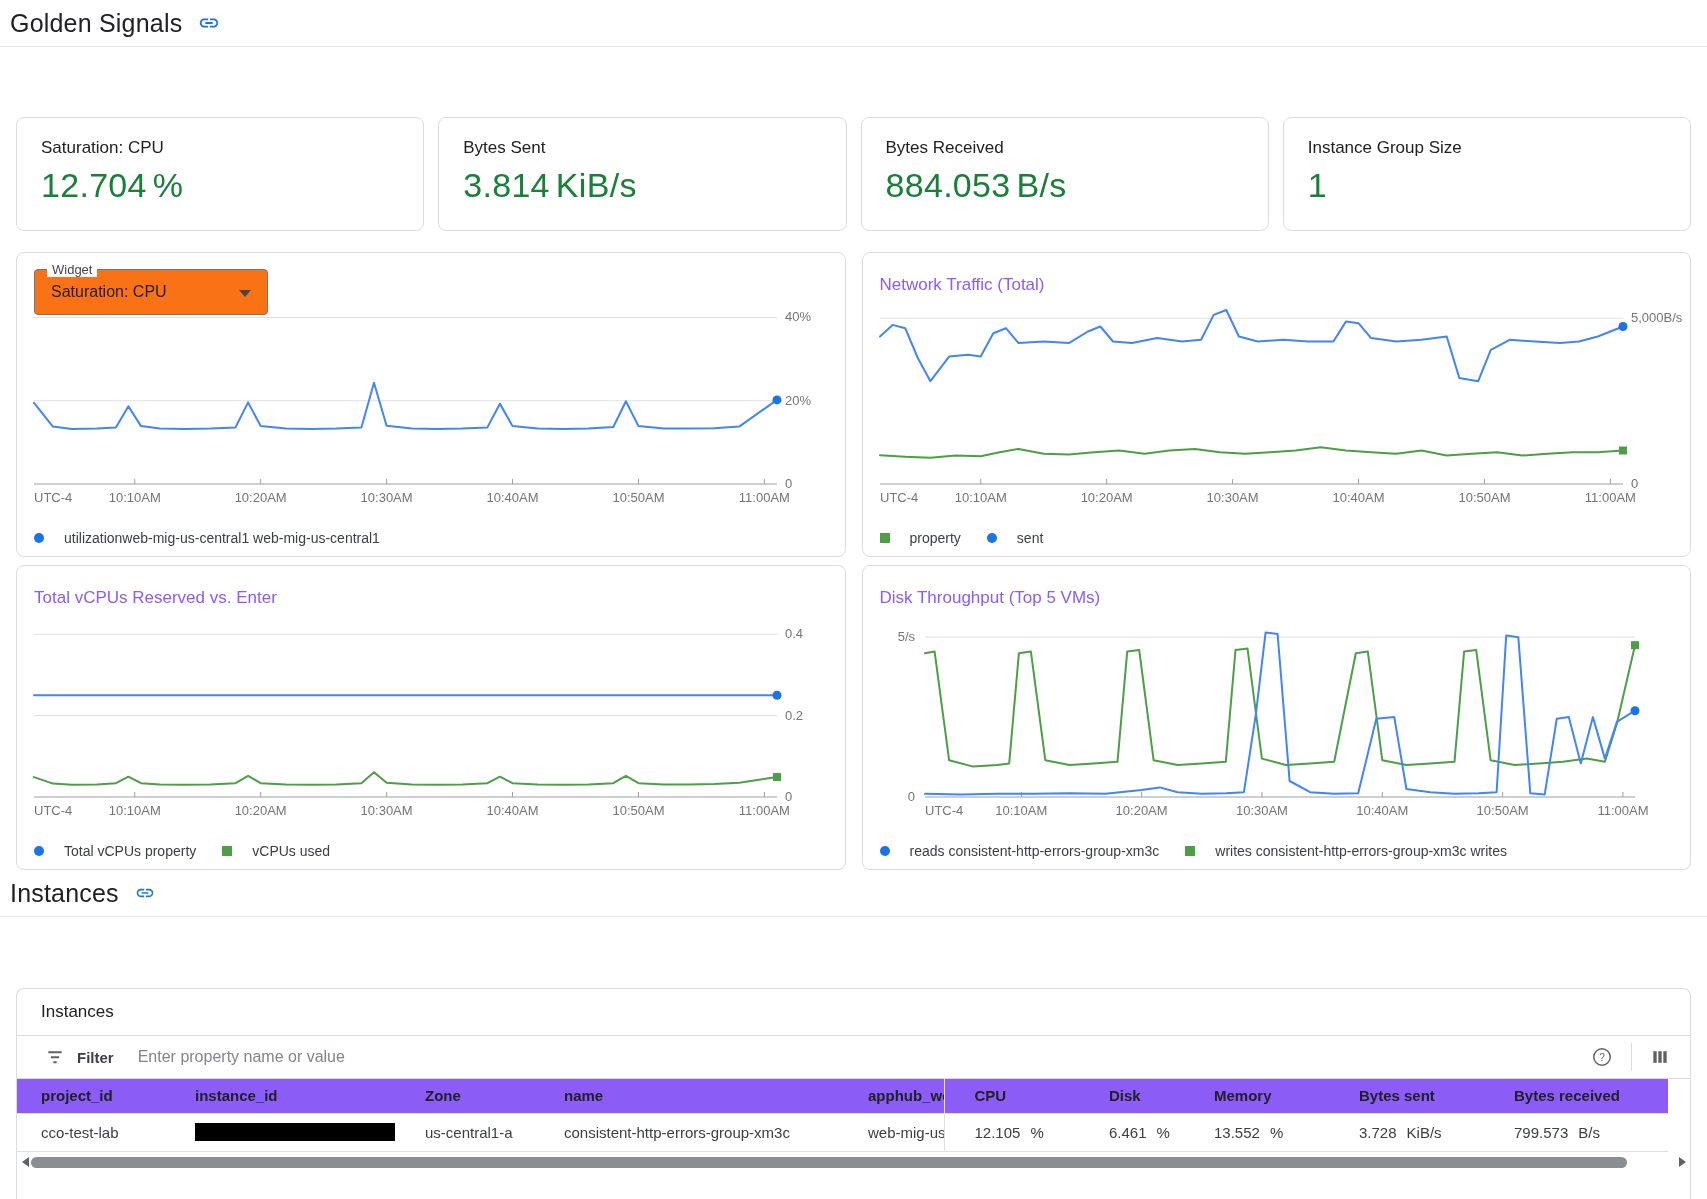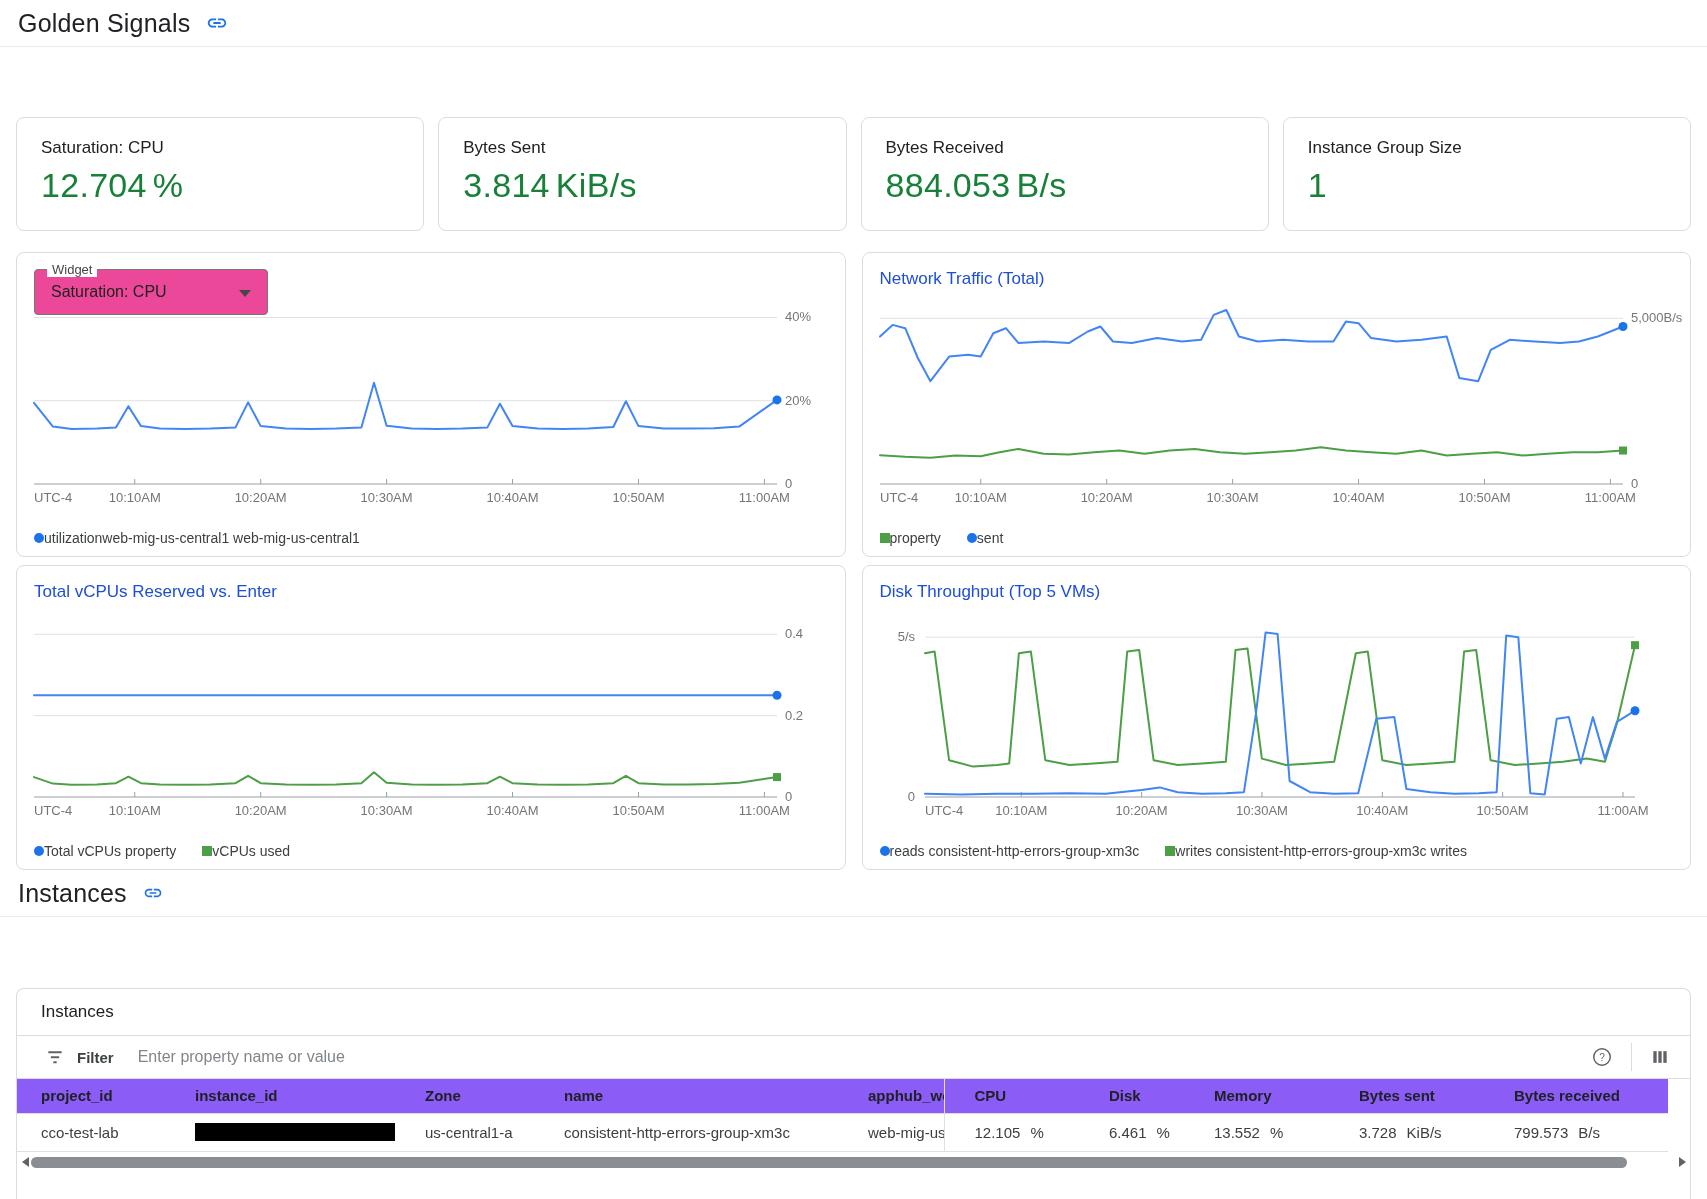--- a/index.html
+++ b/index.html
@@ -2,47 +2,47 @@
 <html><head>
 <meta charset="utf-8">
 <style>
   * { margin:0; padding:0; box-sizing:border-box; }
   html,body { background:#fff; }
   #app {
     position:relative; width:1707px; height:1199px; overflow:hidden;
     background:#fff; font-family:"Liberation Sans", sans-serif; color:#202124;
   }
   
-  .section-header { position:absolute; left:0; right:0; display:flex; align-items:center; gap:16px; padding-left:18px; border-bottom:1px solid #e8eaed; }
+  .section-header { position:absolute; left:0; right:0; display:flex; align-items:center; gap:16px; padding-left:10px; border-bottom:1px solid #e8eaed; }
   #golden-header { top:0; height:47px; }
   #instances-header { top:870px; height:47px; }
   .section-title { font-size:25px; font-weight:400; color:#202124; letter-spacing:.2px; }
   .link-icon { width:22px; height:22px; display:inline-block; cursor:pointer; }
   
   #scorecards { position:absolute; top:117px; left:16px; width:1675px; height:114px;
     display:grid; grid-template-columns:repeat(4,1fr); gap:14px; }
   .scorecard { background:#fff; border:1px solid #dadce0; border-radius:8px; position:relative; }
   .scorecard .sc-label { position:absolute; top:20px; left:24px; font-size:17px; color:#202124; }
   .scorecard .sc-value { position:absolute; top:48px; left:24px; font-size:34px; font-weight:500; color:#188038; letter-spacing:.3px; }
   .sc-unit { margin-left:6px; }
   
   .chart-row { position:absolute; left:16px; width:1675px; height:305px;
     display:grid; grid-template-columns:1fr 1fr; gap:16px; }
   #chart-row-1 { top:252px; }
   #chart-row-2 { top:565px; }
   .chart-card { position:relative; background:#fff; border:1px solid #dadce0; border-radius:8px; overflow:hidden; }
-  .chart-title { position:absolute; top:16px; left:17px; font-size:17px; color:#1d4ed8; }
+  .chart-title { position:absolute; top:22px; left:17px; font-size:17px; color:#8b5cf6; }
   svg.chart { position:absolute; top:44px; left:0; }
   .legend { position:absolute; left:17px; bottom:10px; display:flex; gap:26px; align-items:center; }
-  .legend-item { display:flex; align-items:center; gap:0; font-size:14px; color:#3c4043; cursor:pointer; }
+  .legend-item { display:flex; align-items:center; gap:20px; font-size:14px; color:#3c4043; cursor:pointer; }
   .sw-circle { width:10px; height:10px; border-radius:50%; }
   .sw-square { width:10px; height:10px; }
   
   .widget-select { position:absolute; top:16px; left:17px; width:234px; height:46px;
-    border:1px solid #747775; border-radius:4px; display:flex; align-items:center; cursor:pointer; background:#ec4899; }
+    border:1px solid #747775; border-radius:4px; display:flex; align-items:center; cursor:pointer; background:#f97316; }
   .widget-select .ws-label { position:absolute; top:-8px; left:12px; background:#fff; padding:0 5px; font-size:13px; color:#444746; }
   .widget-select .ws-value { margin-left:16px; font-size:16px; color:#1f1f1f; }
   .ws-caret { position:absolute; right:16px; top:20px; width:0; height:0;
     border-left:6px solid transparent; border-right:6px solid transparent; border-top:7px solid #444746; }
   
   #instances-card { position:absolute; top:988px; left:16px; width:1675px; height:220px;
     background:#fff; border:1px solid #dadce0; border-radius:8px 8px 0 0; border-bottom:none; }
   .card-title-row { height:47px; display:flex; align-items:center; padding-left:24px; border-bottom:1px solid #dadce0; font-size:17px; color:#202124; }
   .filter-row { height:43px; display:flex; align-items:center; padding:0 16px 0 28px; border-bottom:1px solid #dadce0;justify-content:flex-end; }
   .filter-label { font-size:15px; font-weight:700; color:#3c4043; margin:0 0 0 12px; cursor:pointer; }

